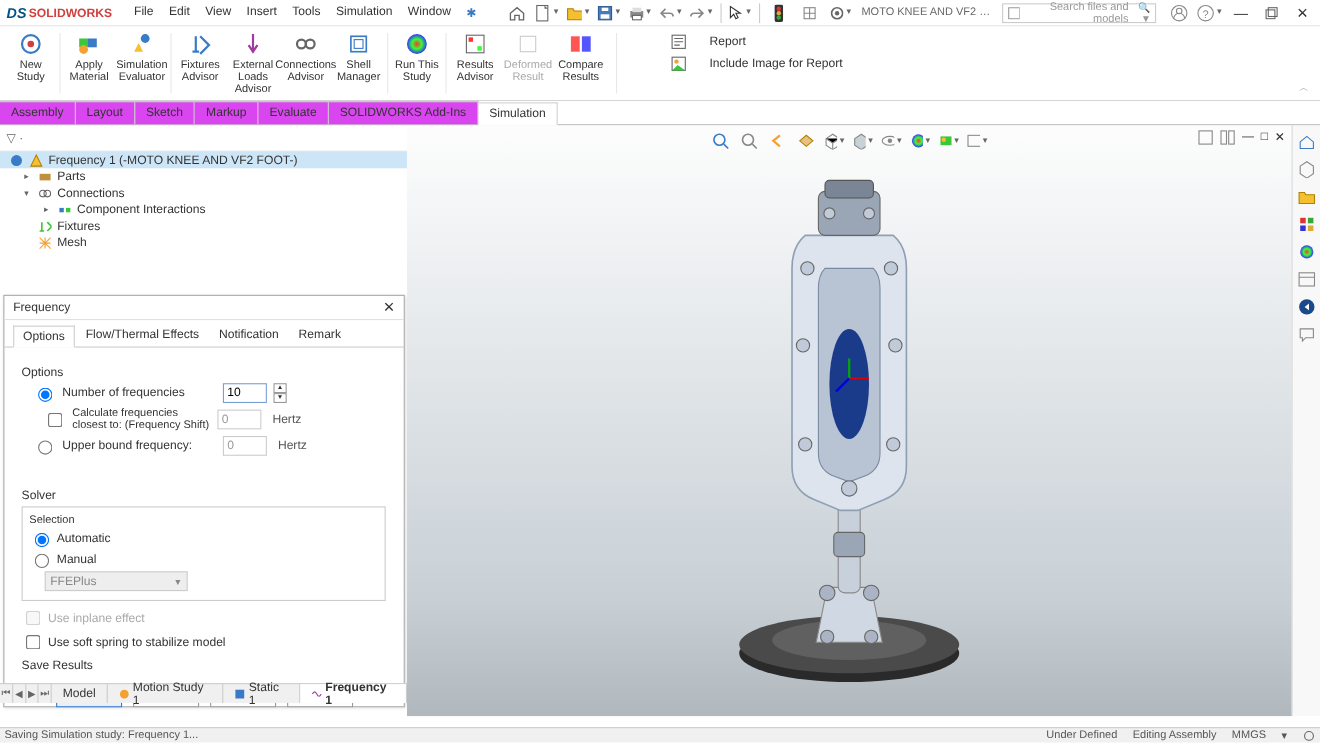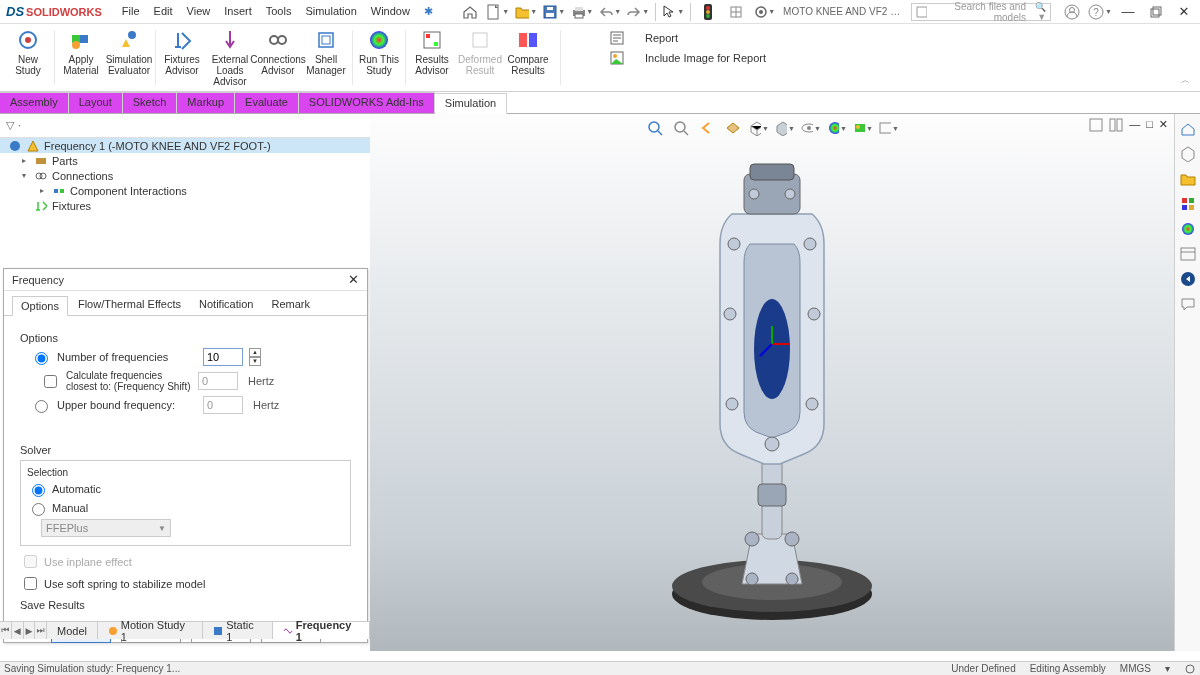--- a/index.html
+++ b/index.html
@@ -409,20 +409,29 @@
         </div>
       <div class="tree-row tree-indent-1">
           <span class="expand" style="opacity:0">▸</span>
           <span class="tree-icon">
             <svg width="12" height="12">
               <path d="M3 2v8M1 10h4M8 2l4 4-4 4" fill="none" stroke="#3ac83a" stroke-width="1.5"></path>
             </svg>
           </span>
           <span>Fixtures</span>
         </div>
+      <div class="tree-row tree-indent-1">
+          <span class="expand" style="opacity:0">▸</span>
+          <span class="tree-icon">
+            <svg width="12" height="12">
+              <path d="M1 1l10 10M1 11l10-10M6 1v10M1 6h10" stroke="#f5a030"></path>
+            </svg>
+          </span>
+          <span>Mesh</span>
+        </div>
     </div>
 
     <div class="dialog">
       <div class="dialog-title">
         <span>Frequency</span>
         <span class="dialog-close">✕</span>
       </div>
       <div class="dialog-tabs">
         <div class="dialog-tab active">Options</div>
         <div class="dialog-tab">Flow/Thermal Effects</div>

